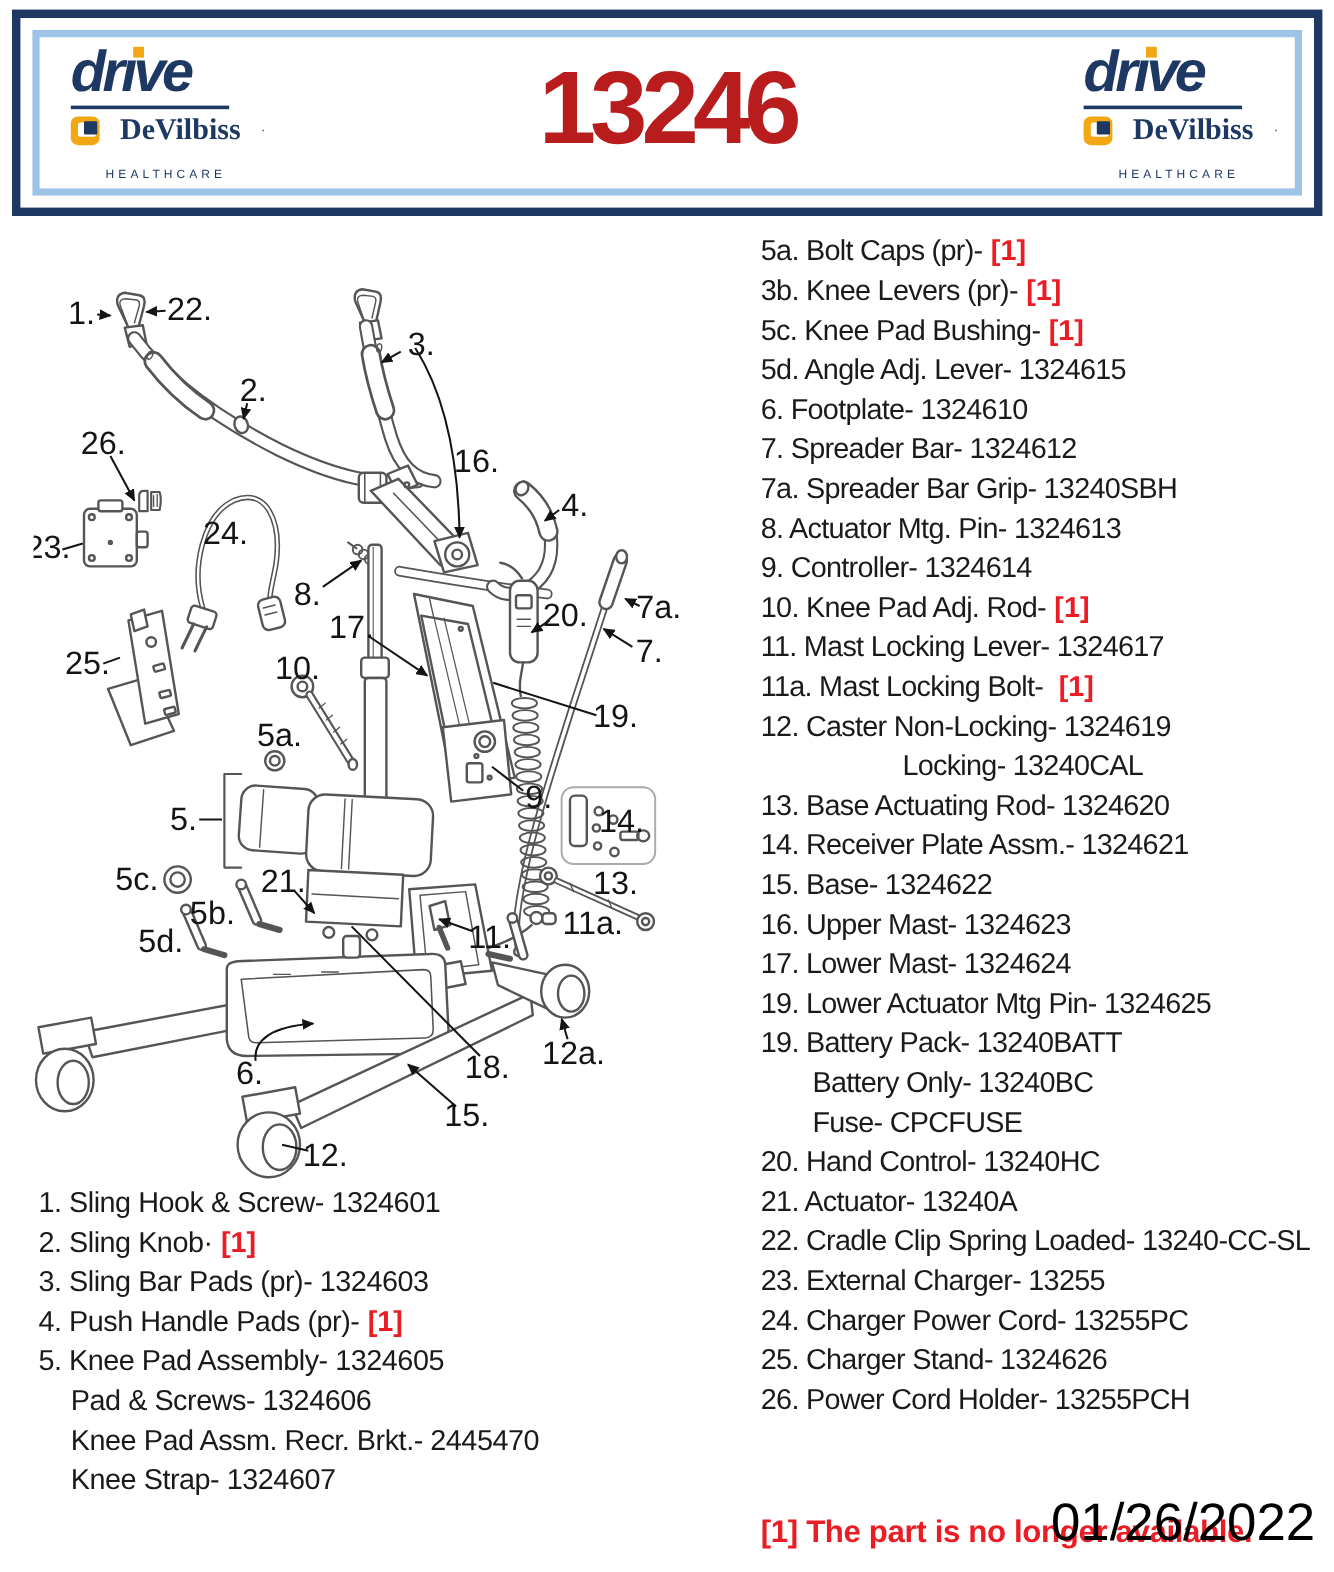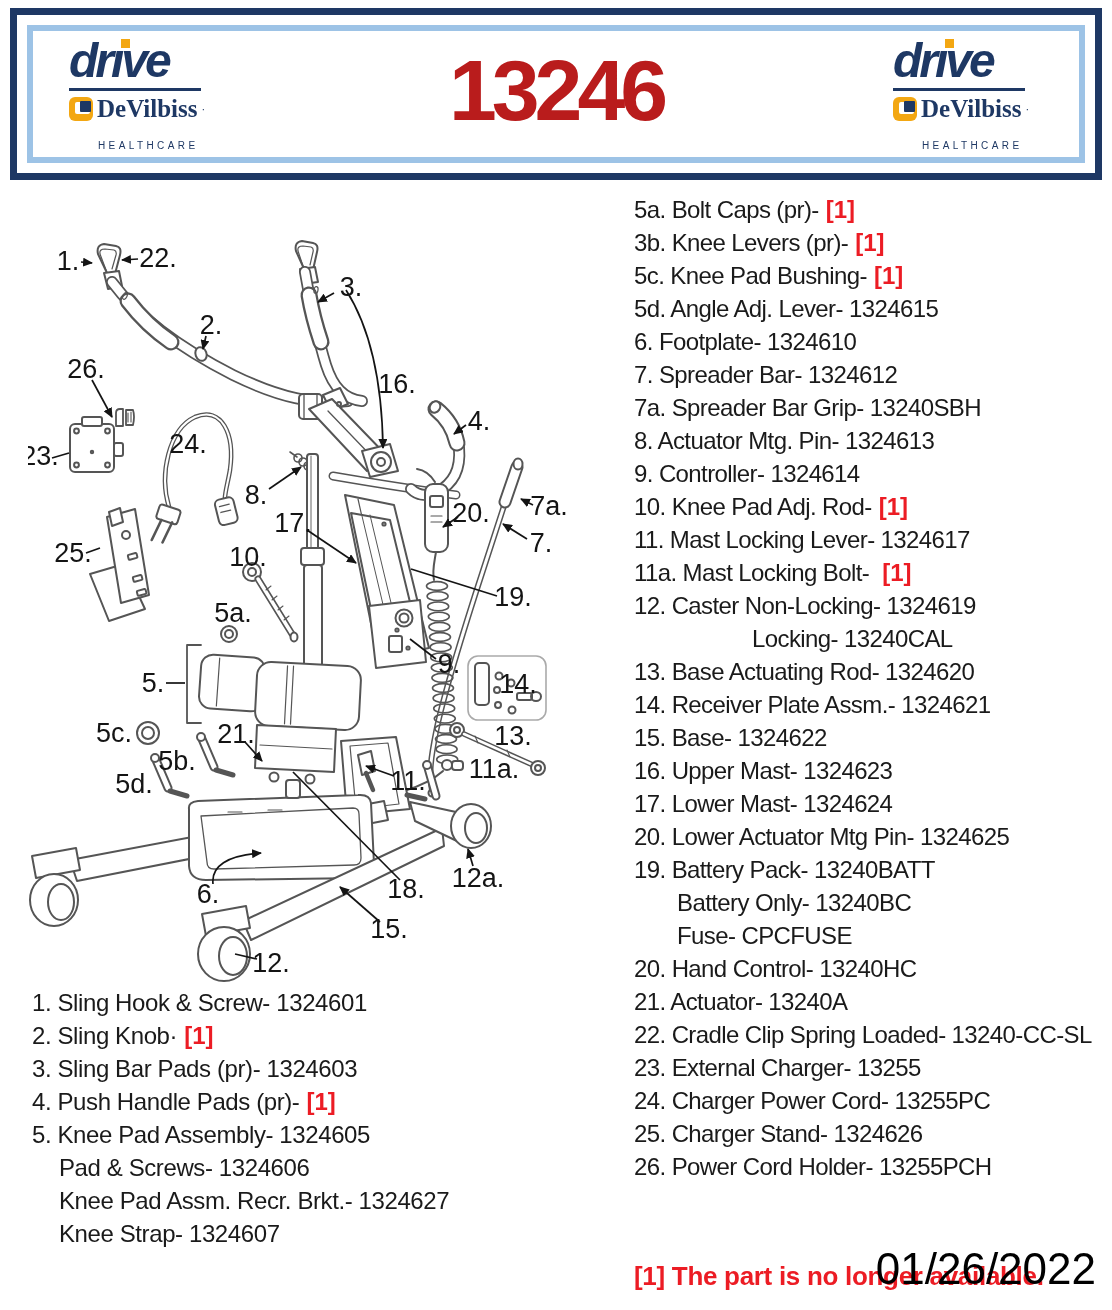--- a/index.html
+++ b/index.html
@@ -4,27 +4,27 @@
 <style>
   html,body{margin:0;padding:0;background:#fff;}
   .page{position:relative;width:1112px;height:1310px;background:#fff;overflow:hidden;
         font-family:"Liberation Sans",sans-serif;color:#1a1a1a;}
 
   
   .hdr-box{position:absolute;left:10px;top:8px;width:1078px;height:158px;
            border:7px solid #1e3864;background:#fff;}
   .hdr-inner{position:absolute;left:10px;top:10px;right:10px;bottom:10px;
              border:6px solid #9dc3e6;display:flex;align-items:center;
-             justify-content:space-between;padding:0 36px;}
+             justify-content:space-between;padding:0 26px;}
   .logo{width:150px;position:relative;}
   .logo .drive{position:relative;display:inline-block;font-style:italic;font-weight:bold;
                font-size:48px;letter-spacing:-3px;color:#1e3864;line-height:1;}
   .logo .drive .idot{position:absolute;left:52px;top:2px;width:9px;height:9px;background:#f3a712;}
   .logo .rule{width:132px;height:3px;background:#1e3864;margin:3px 0 5px;}
-  .dv-row{display:flex;align-items:center;gap:4px;}
+  .dv-row{display:flex;align-items:center;gap:17px;}
   .dv-icon{width:24px;height:24px;background:#f3a712;border-radius:6px;position:relative;flex:none;}
   .dv-icon::before{content:"";position:absolute;left:6px;top:5px;right:3px;bottom:7px;background:#fff;border-radius:2px;}
   .dv-icon::after{content:"";position:absolute;right:2px;top:4px;width:11px;height:11px;background:#1e3864;border-radius:1px;}
   .dv-name{font-family:"Liberation Serif",serif;font-weight:bold;font-size:25px;color:#1e3864;line-height:1;}
   .dv-tm{font-size:11px;color:#1e3864;vertical-align:top;}
   .hc{font-size:10px;letter-spacing:3.4px;color:#1e3864;margin:19px 0 0 29px;}
   .hdr-title{font-size:86px;font-weight:bold;color:#b91c1c;letter-spacing:-5px;
              transform:translateY(-4px);}
 
   
@@ -414,21 +414,21 @@
       </g>
   </svg>
 
   <div class="plist plist-left" id="list-left">
       <div class="row"><span>1. Sling Hook &amp; Screw- 1324601</span></div>
       <div class="row"><span>2. Sling Knob·</span><span class="na">[1]</span></div>
       <div class="row"><span>3. Sling Bar Pads (pr)- 1324603</span></div>
       <div class="row"><span>4. Push Handle Pads (pr)-</span><span class="na">[1]</span></div>
       <div class="row"><span>5. Knee Pad Assembly- 1324605</span></div>
       <div class="row"><span style="margin-left: 27px;">Pad &amp; Screws- 1324606</span></div>
-      <div class="row"><span style="margin-left: 27px;">Knee Pad Assm. Recr. Brkt.- 1324627</span></div>
+      <div class="row"><span style="margin-left: 27px;">Knee Pad Assm. Recr. Brkt.- 2445470</span></div>
       <div class="row"><span style="margin-left: 27px;">Knee Strap- 1324607</span></div>
     </div>
   <div class="plist plist-right" id="list-right">
       <div class="row"><span>5a. Bolt Caps (pr)-</span><span class="na">[1]</span></div>
       <div class="row"><span>3b. Knee Levers (pr)-</span><span class="na">[1]</span></div>
       <div class="row"><span>5c. Knee Pad Bushing-</span><span class="na">[1]</span></div>
       <div class="row"><span>5d. Angle Adj. Lever- 1324615</span></div>
       <div class="row"><span>6. Footplate- 1324610</span></div>
       <div class="row"><span>7. Spreader Bar- 1324612</span></div>
       <div class="row"><span>7a. Spreader Bar Grip- 13240SBH</span></div>
@@ -437,21 +437,21 @@
       <div class="row"><span>10. Knee Pad Adj. Rod-</span><span class="na">[1]</span></div>
       <div class="row"><span>11. Mast Locking Lever- 1324617</span></div>
       <div class="row"><span>11a. Mast Locking Bolt- </span><span class="na">[1]</span></div>
       <div class="row"><span>12. Caster Non-Locking- 1324619</span></div>
       <div class="row"><span style="margin-left: 118px; margin-top: 28px;">Locking- 13240CAL</span></div>
       <div class="row"><span>13. Base Actuating Rod- 1324620</span></div>
       <div class="row"><span>14. Receiver Plate Assm.- 1324621</span></div>
       <div class="row"><span>15. Base- 1324622</span></div>
       <div class="row"><span>16. Upper Mast- 1324623</span></div>
       <div class="row"><span>17. Lower Mast- 1324624</span></div>
-      <div class="row"><span>20. Lower Actuator Mtg Pin- 1324625</span></div>
+      <div class="row"><span>19. Lower Actuator Mtg Pin- 1324625</span></div>
       <div class="row"><span>19. Battery Pack- 13240BATT</span></div>
       <div class="row"><span style="margin-left: 43px;">Battery Only- 13240BC</span></div>
       <div class="row"><span style="margin-left: 43px;">Fuse- CPCFUSE</span></div>
       <div class="row"><span>20. Hand Control- 13240HC</span></div>
       <div class="row"><span>21. Actuator- 13240A</span></div>
       <div class="row"><span>22. Cradle Clip Spring Loaded- 13240-CC-SL</span></div>
       <div class="row"><span>23. External Charger- 13255</span></div>
       <div class="row"><span>24. Charger Power Cord- 13255PC</span></div>
       <div class="row"><span>25. Charger Stand- 1324626</span></div>
       <div class="row"><span>26. Power Cord Holder- 13255PCH</span></div>

